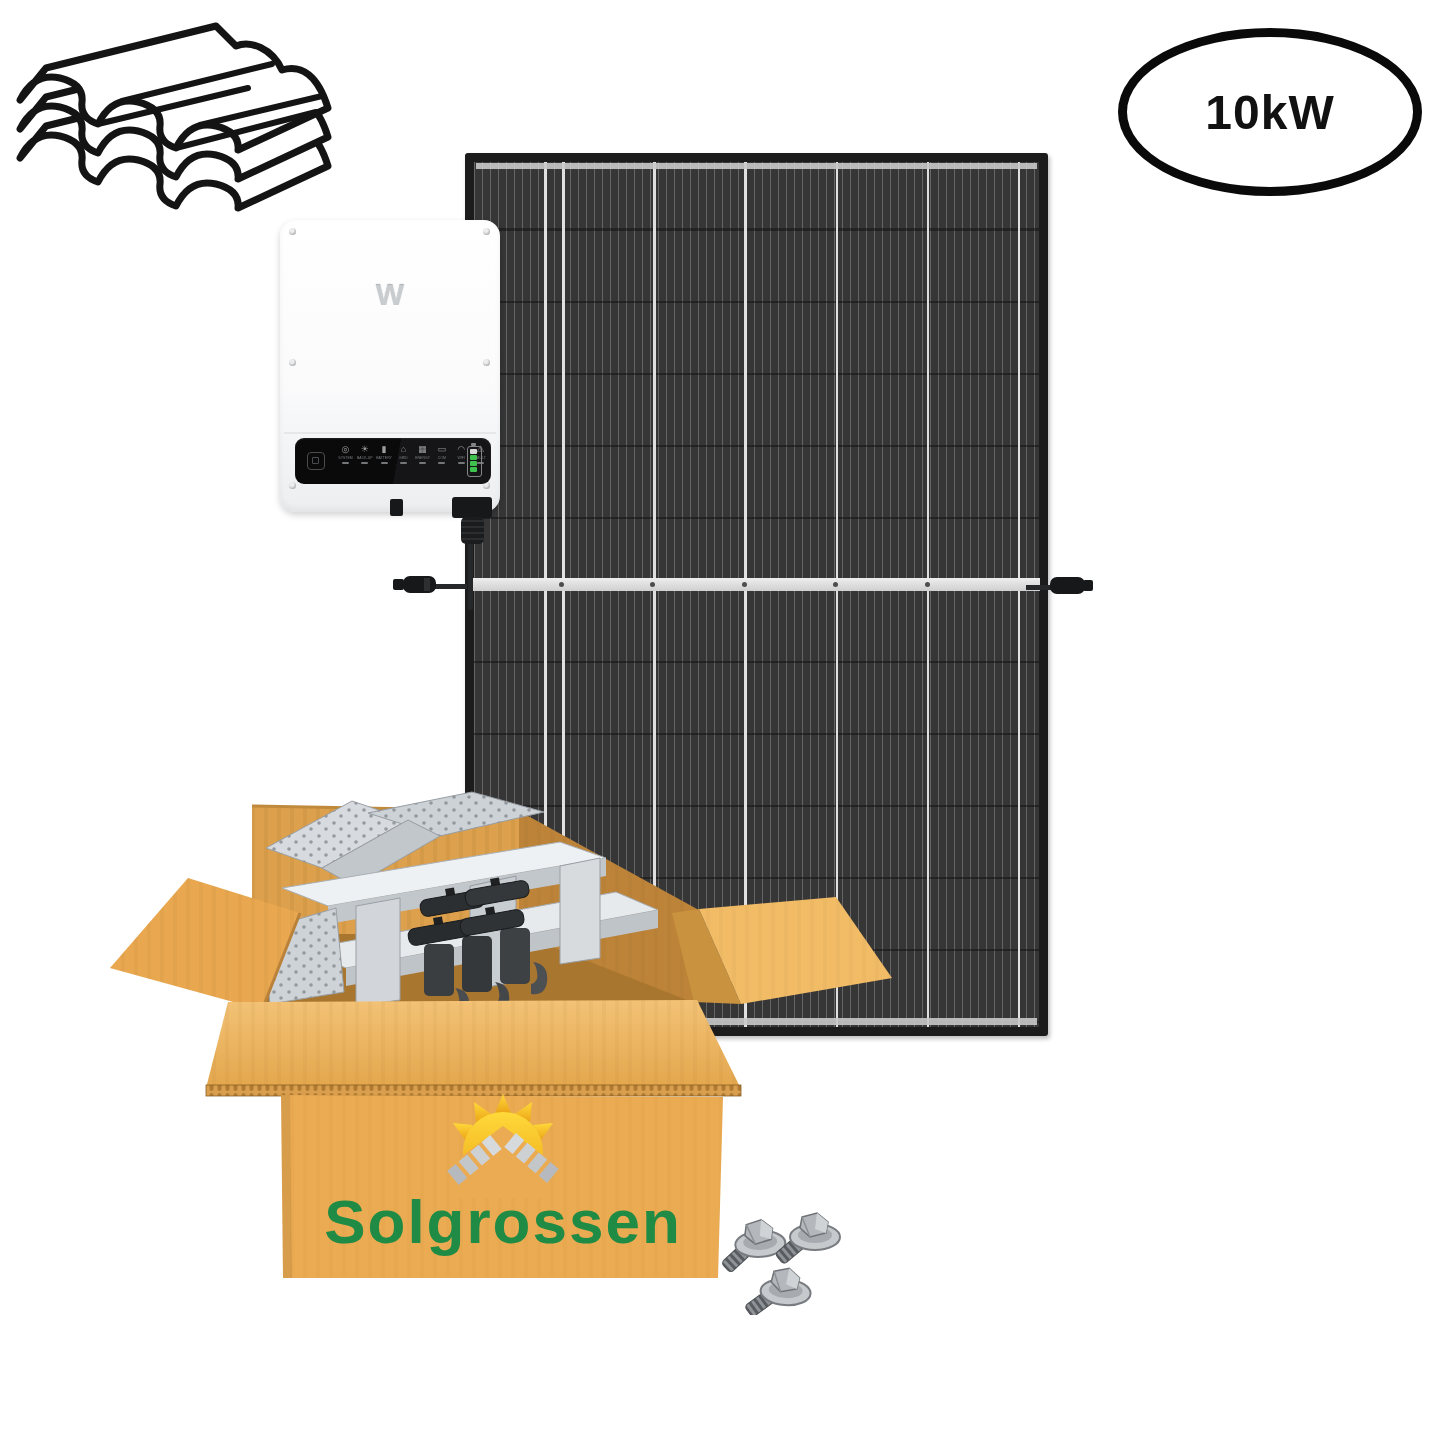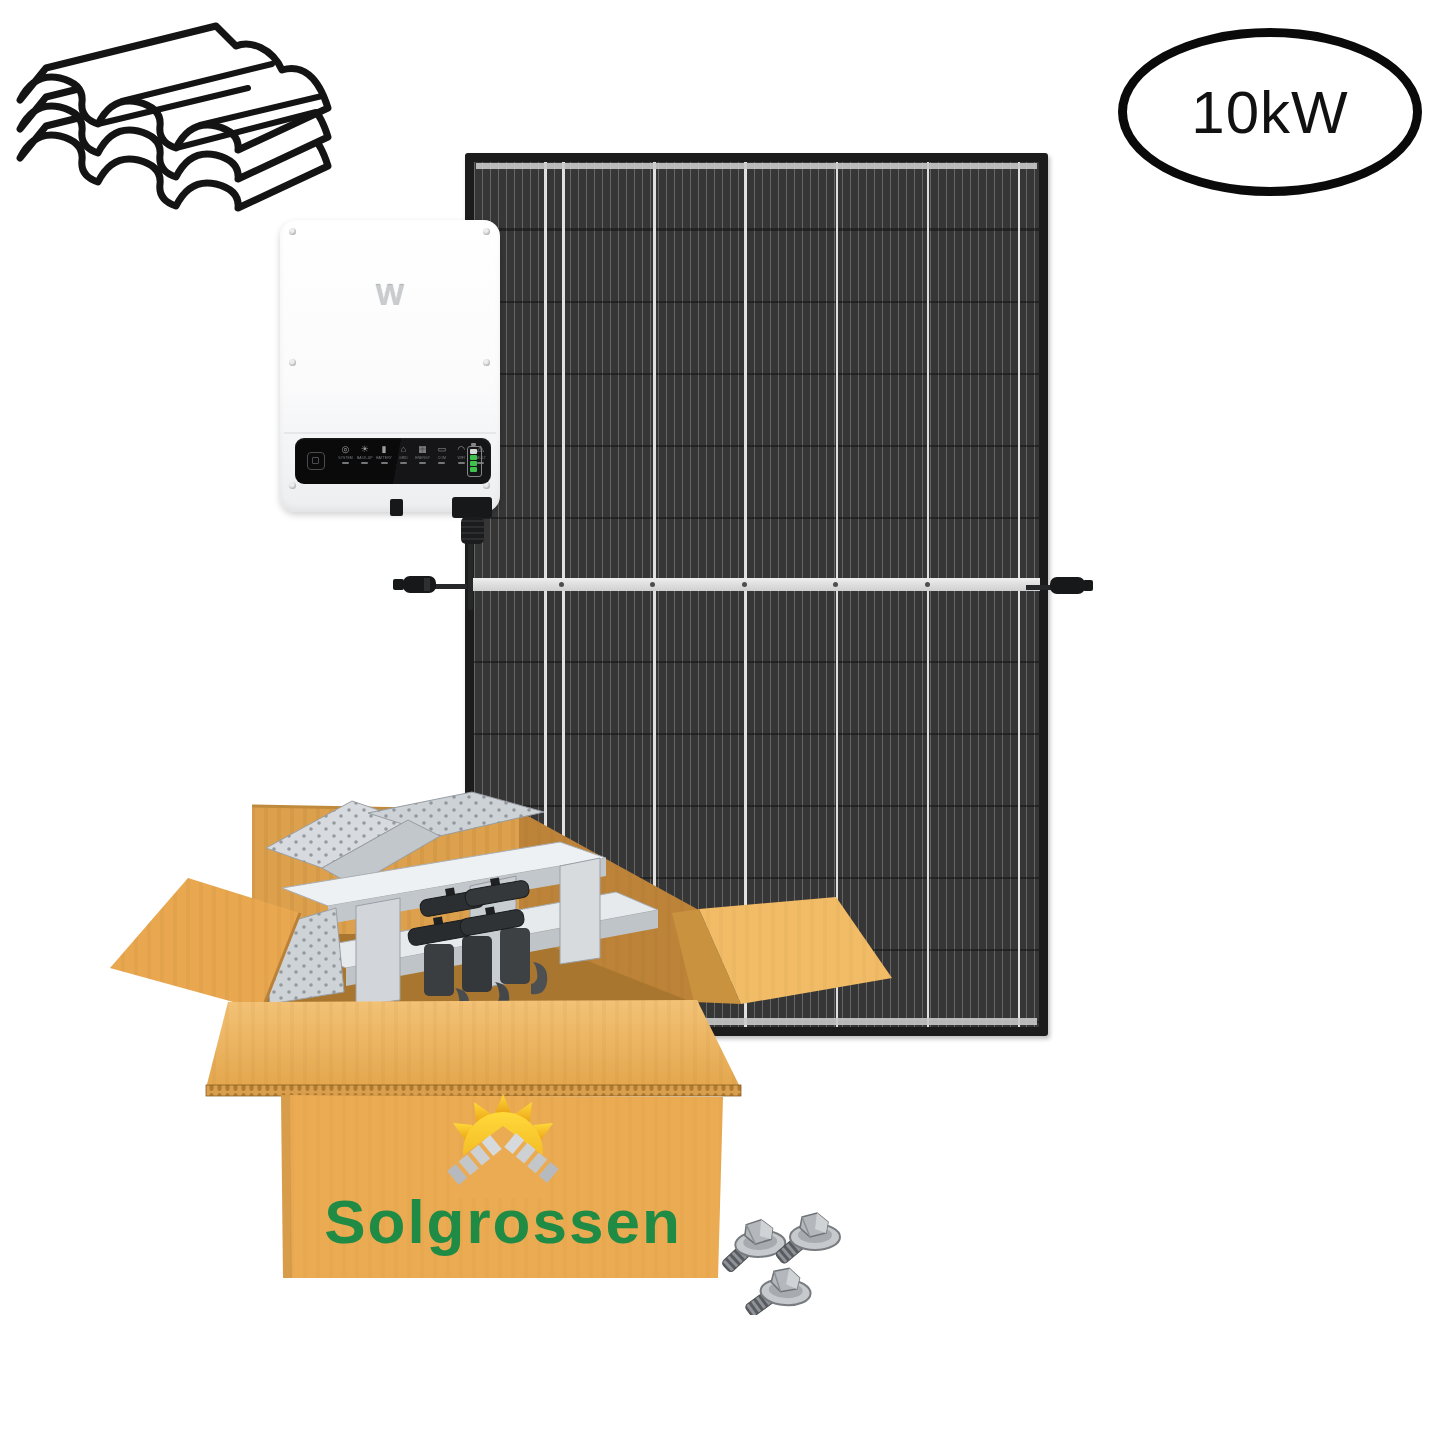--- a/index.html
+++ b/index.html
@@ -3,21 +3,21 @@
 <meta charset="utf-8">
 <style>
   html,body{margin:0;padding:0;background:#ffffff;}
   #canvas{position:relative;width:1445px;height:1445px;background:#ffffff;overflow:hidden;
           font-family:"Liberation Sans",sans-serif;}
   .abs{position:absolute;}
 
   
   .badge{left:1118px;top:28px;width:286px;height:150px;border:9px solid #0a0a0a;border-radius:50%;
          display:flex;align-items:center;justify-content:center;background:#fff;}
-  .badge span{font-size:60px;font-weight:normal;color:#111;letter-spacing:1px;}
+  .badge span{font-size:48px;font-weight:bold;color:#111;letter-spacing:1px;}
 
   
   .panel{left:465px;top:153px;width:565px;height:865px;background:#2c2c2c;border:9px solid #1c1c1c;
          border-radius:3px;z-index:1;box-shadow:2px 3px 4px rgba(0,0,0,.25);}
   .panel-cells{position:absolute;inset:0;background-color:#363636;
     background-image:
       repeating-linear-gradient(90deg, rgba(238,238,238,0.92) 0 2.5px, transparent 2.5px 91.2px),
       repeating-linear-gradient(0deg, rgba(15,15,15,0.5) 0 2px, transparent 2px 72px),
       repeating-linear-gradient(90deg, rgba(150,150,150,0.5) 0 1.5px, transparent 1.5px 8px);
     background-position:88px 0, 0 68px, 0 0;}

